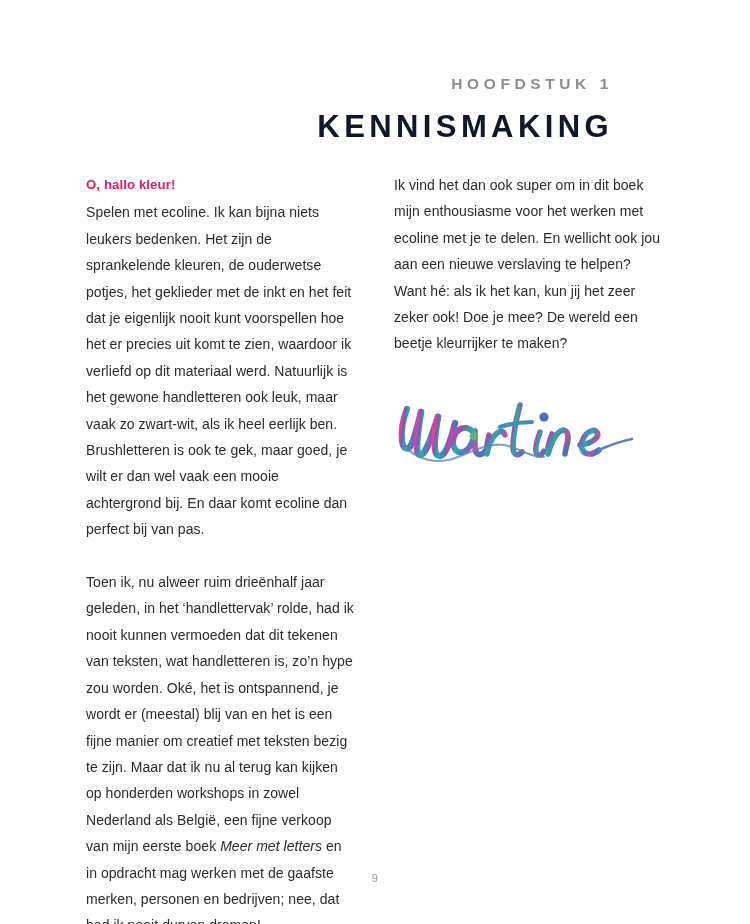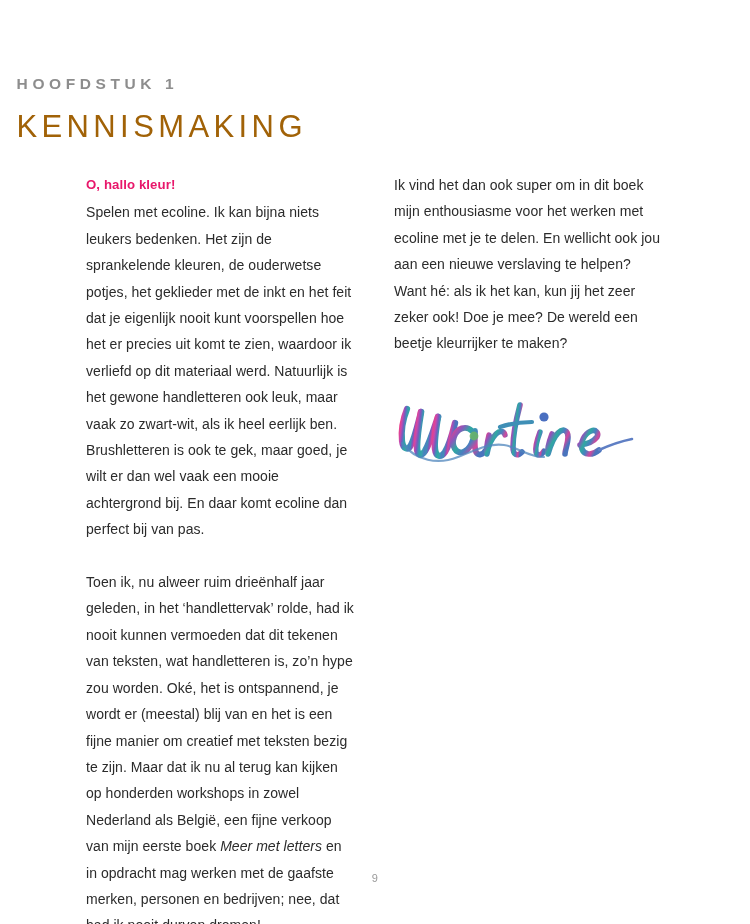--- a/index.html
+++ b/index.html
@@ -19,43 +19,43 @@
     height: 924px;
     background: #ffffff;
     overflow: hidden;
     box-sizing: border-box;
   }
 
   
   .chapter-head {
     position: absolute;
     top: 76px;
-    left: 12px;
+    left: 0;
     width: 613px;
-    text-align: left;
+    text-align: right;
   }
   .chapter-eyebrow {
     font-family: "Liberation Sans", sans-serif;
     font-size: 15.5px;
     font-weight: 600;
     letter-spacing: 4.6px;
     color: #8d8d8d;
     text-indent: 4.6px;
     line-height: 1;
     margin: 0;
   }
   .chapter-title {
     margin: 0;
     padding-top: 19px;
     font-family: "Liberation Sans", sans-serif;
     font-size: 31px;
-    font-weight: 400;
+    font-weight: 700;
     letter-spacing: 4.4px;
     text-indent: 4.4px;
-    color: #a16207;
+    color: #0f172a;
     line-height: 1;
   }
 
   
   .columns {
     position: absolute;
     top: 172px;
     left: 86px;
     width: 578px;
     display: flex;

